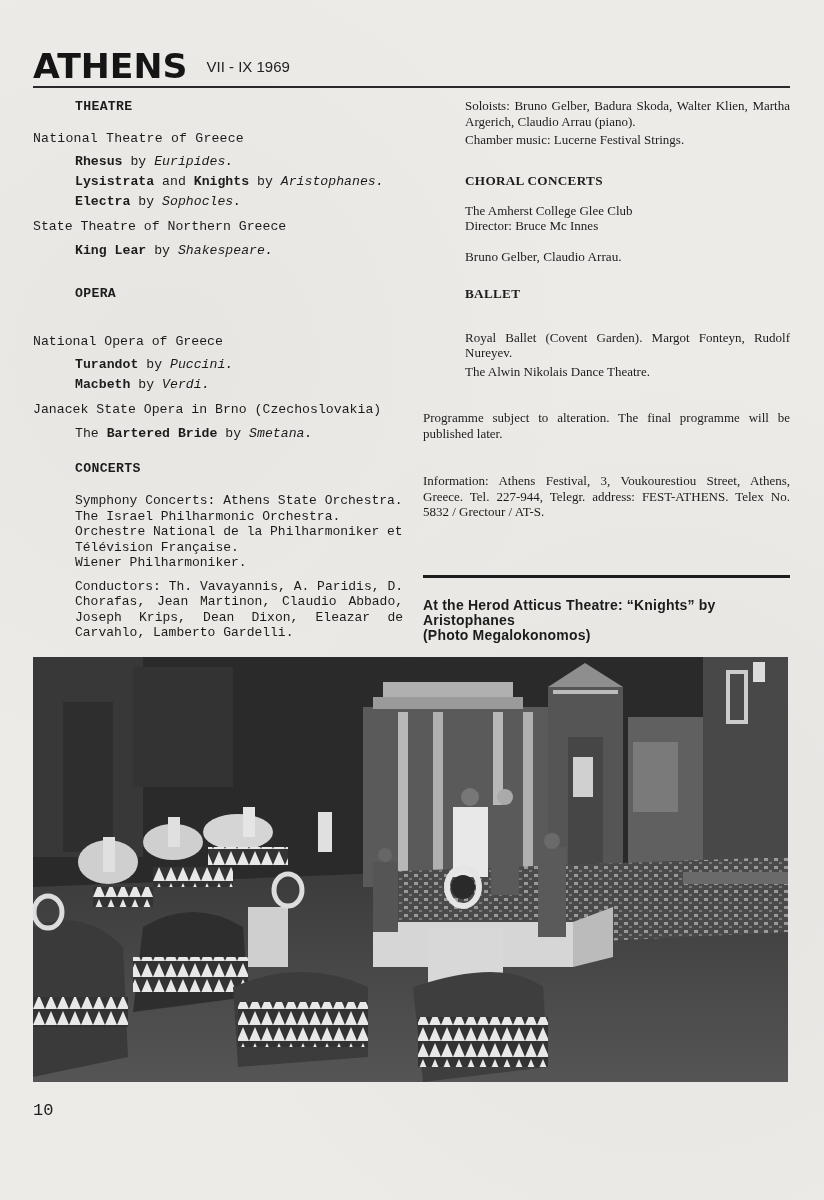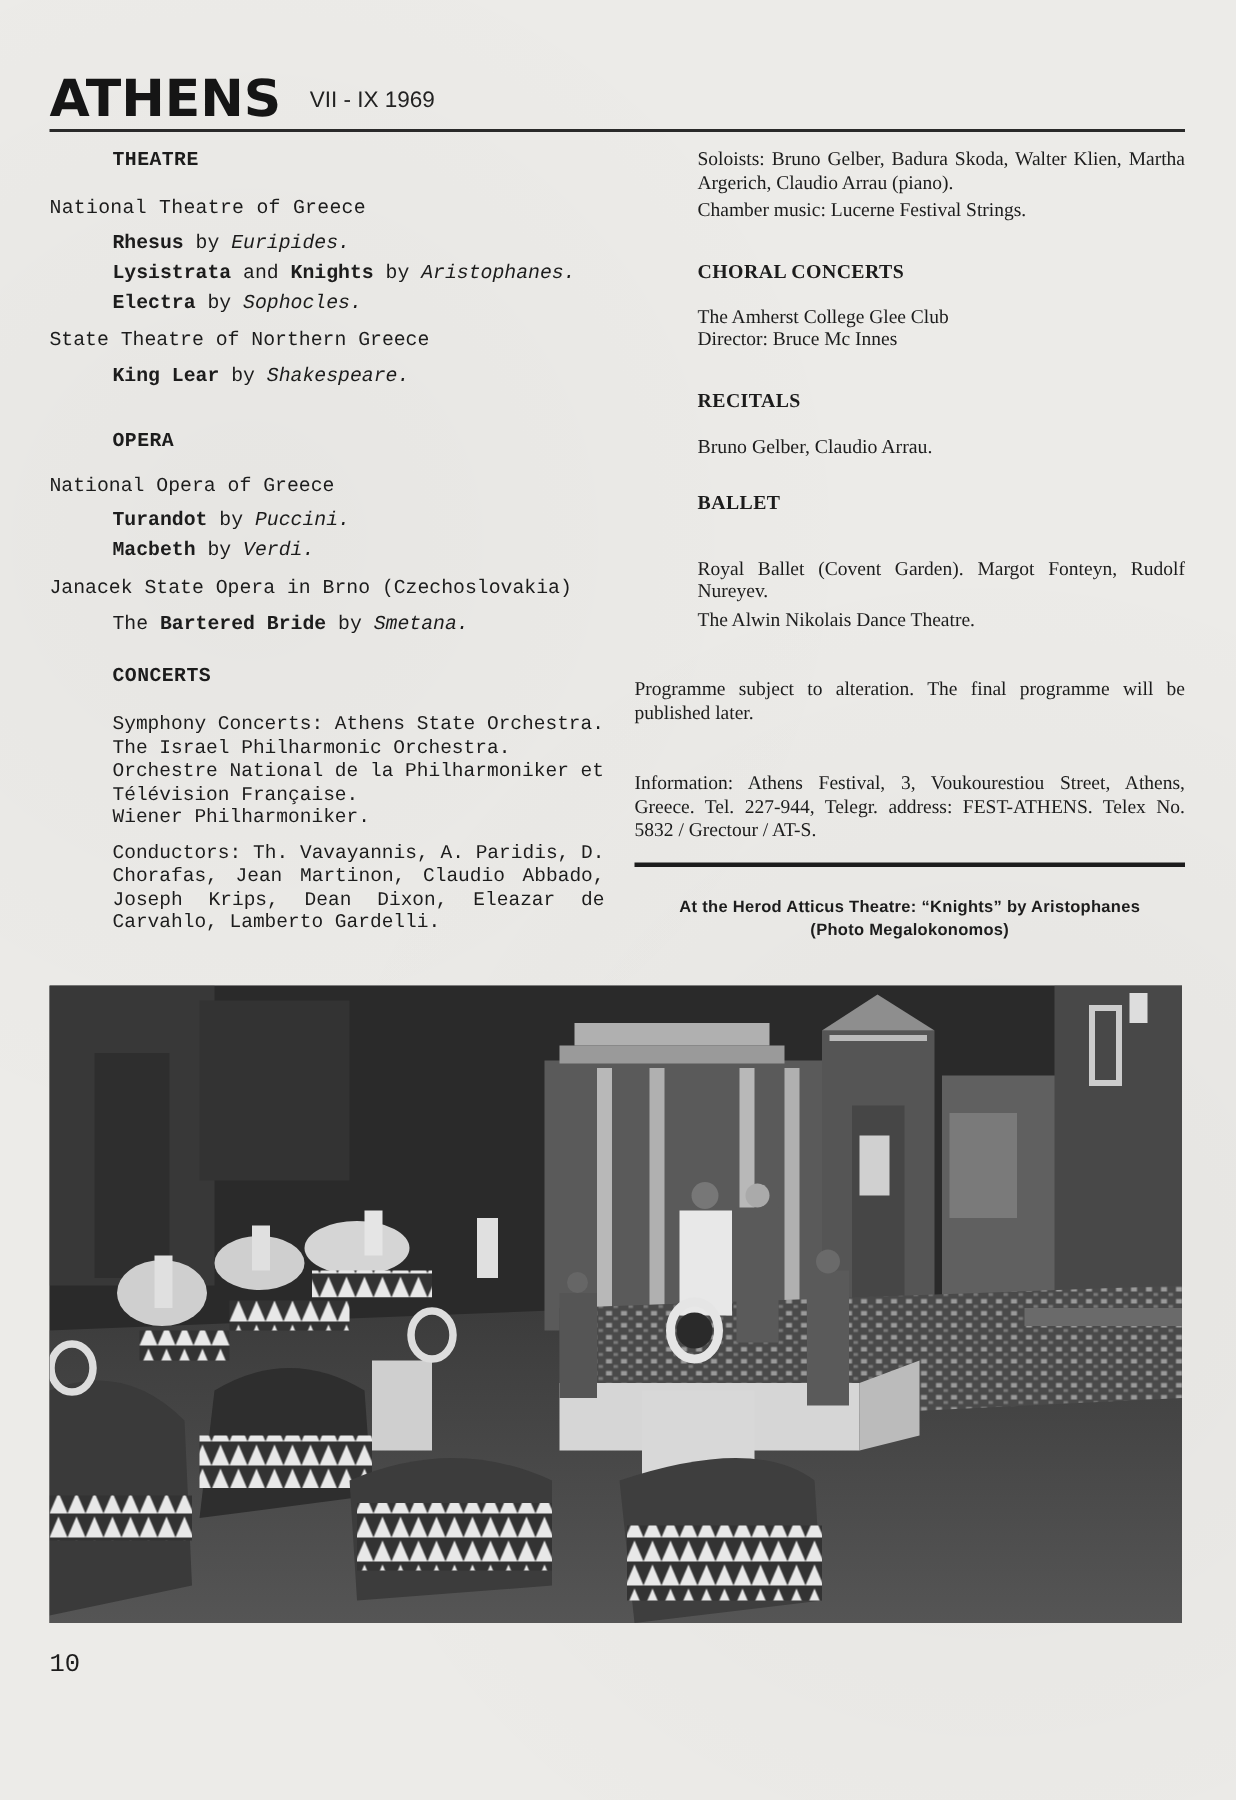--- a/index.html
+++ b/index.html
@@ -33,23 +33,23 @@
   .right-col { left: 423px; top: 98px; width: 367px; }
 
   .sec-head { font-weight: bold; font-size: 13.2px; letter-spacing: 0.3px; }
   .indent { padding-left: 42px; }
   .just { text-align: justify; text-align-last: left; }
   b { font-weight: bold; }
   i { font-style: italic; }
 
   .rule2 { position: absolute; left: 423px; top: 575px; width: 367px; height: 2.5px; background: #1c1c1c; }
   .caption {
-    position: absolute; left: 423px; top: 598px; width: 367px; text-align: center;
+    position: absolute; left: 423px; top: 598px; width: 367px; text-align: left;
     font-family: "Liberation Sans", "DejaVu Sans", sans-serif; font-weight: bold;
-    font-size: 11px; line-height: 15px; color: #1c1c1c; letter-spacing: 0.2px;
+    font-size: 14px; line-height: 15px; color: #1c1c1c; letter-spacing: 0.2px;
   }
   .photo { position: absolute; left: 33px; top: 657px; width: 755px; height: 425px; background: #2b2b2b; overflow: hidden; }
   .photo svg { display: block; }
   .page-number { position: absolute; left: 33px; top: 1101px; font-size: 17px; font-family: Liberation Mono, monospace; }
 </style>
 </head>
 <body>
 
 <div class="page-bg"></div>
 
@@ -73,21 +73,21 @@
 
   <div style="margin-top:6px">
     <div>State Theatre of Northern Greece</div>
     <div class="indent" style="margin-top:7px">
       <div><b>King Lear</b><span> by </span><i>Shakespeare.</i></div>
     </div>
   </div>
 
   <div class="sec-head indent" style="margin-top:26px">OPERA</div>
 
-  <div style="margin-top:13px">
+  <div style="margin-top:31px">
     <div>National Opera of Greece</div>
     <div class="indent" style="margin-top:5px">
       <div style="line-height:20px"><b>Turandot</b><span> by </span><i>Puccini.</i></div>
       <div style="line-height:20px"><b>Macbeth</b><span> by </span><i>Verdi.</i></div>
     </div>
   </div>
 
   <div style="margin-top:6px">
     <div>Janacek State Opera in Brno (Czechoslovakia)</div>
     <div class="indent" style="margin-top:7px">
@@ -111,21 +111,20 @@
     <div class="just" style="padding-right:0">Soloists: Bruno Gelber, Badura Skoda, Walter Klien, Martha Argerich, Claudio Arrau (piano).</div>
     <div style="margin-top:3px">Chamber music: Lucerne Festival Strings.</div>
   </div>
 
   <div class="sec-head indent" style="margin-top:24px">CHORAL CONCERTS</div>
   <div class="indent" style="margin-top:14px; font-size:13px; line-height:15.5px">
     <div>The Amherst College Glee Club</div>
     <div>Director: Bruce Mc Innes</div>
   </div>
 
-  <div class="sec-head indent" style="margin-top:24px">RECITALS</div>
   <div class="indent" style="margin-top:14px">Bruno Gelber, Claudio Arrau.</div>
 
   <div class="sec-head indent" style="margin-top:20px">BALLET</div>
   <div class="indent" style="margin-top:28px; font-size:13px; line-height:15.5px">
     <div class="just">Royal Ballet (Covent Garden). Margot Fonteyn, Rudolf Nureyev.</div>
     <div style="margin-top:3px">The Alwin Nikolais Dance Theatre.</div>
   </div>
 
   <div class="just" style="margin-top:31px; font-size:13px; line-height:15.5px">Programme subject to alteration. The final programme will be published later.</div>
 

